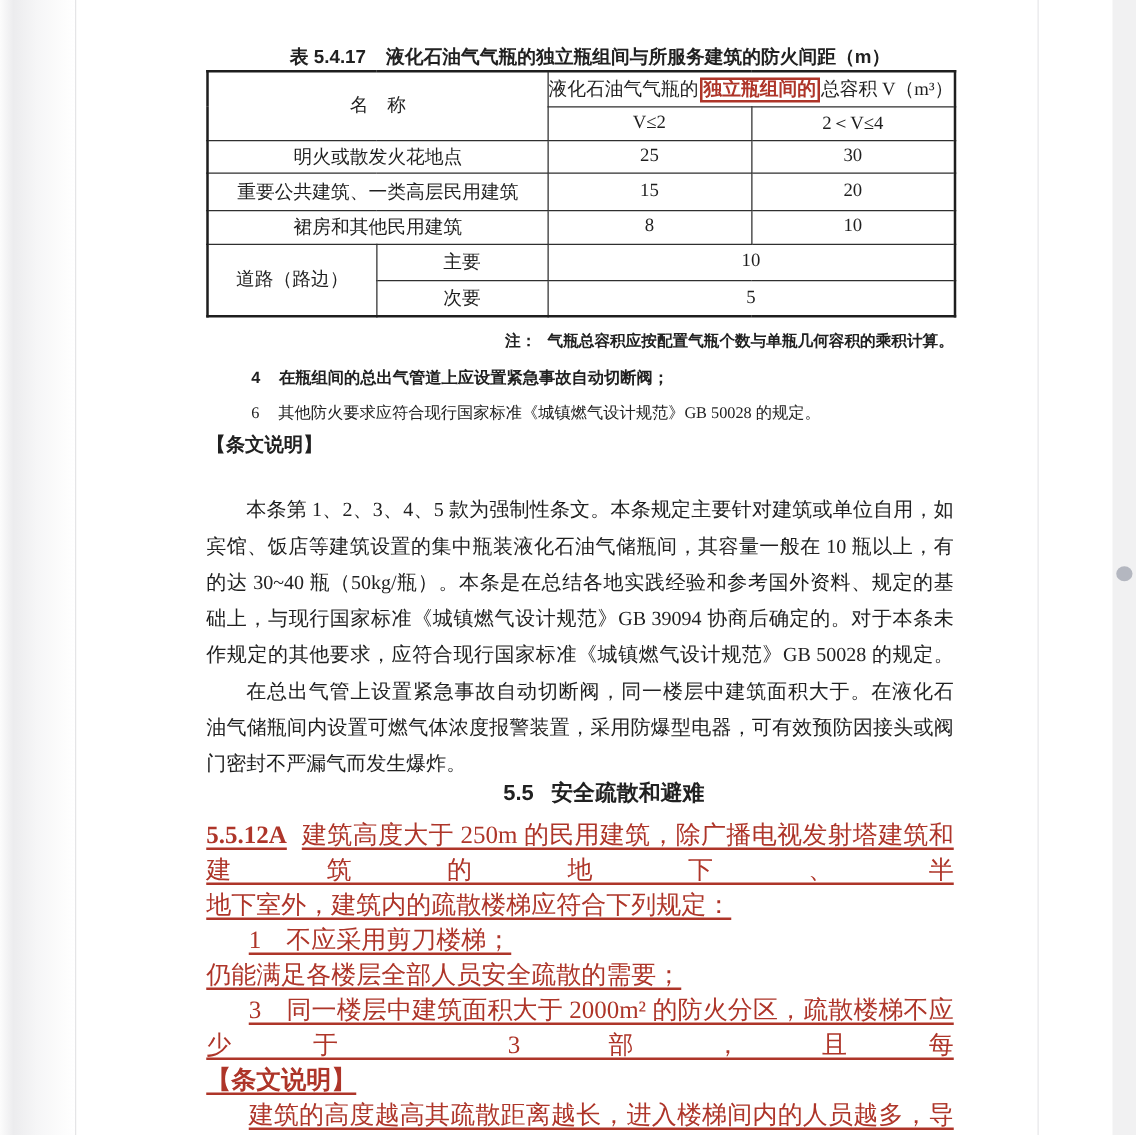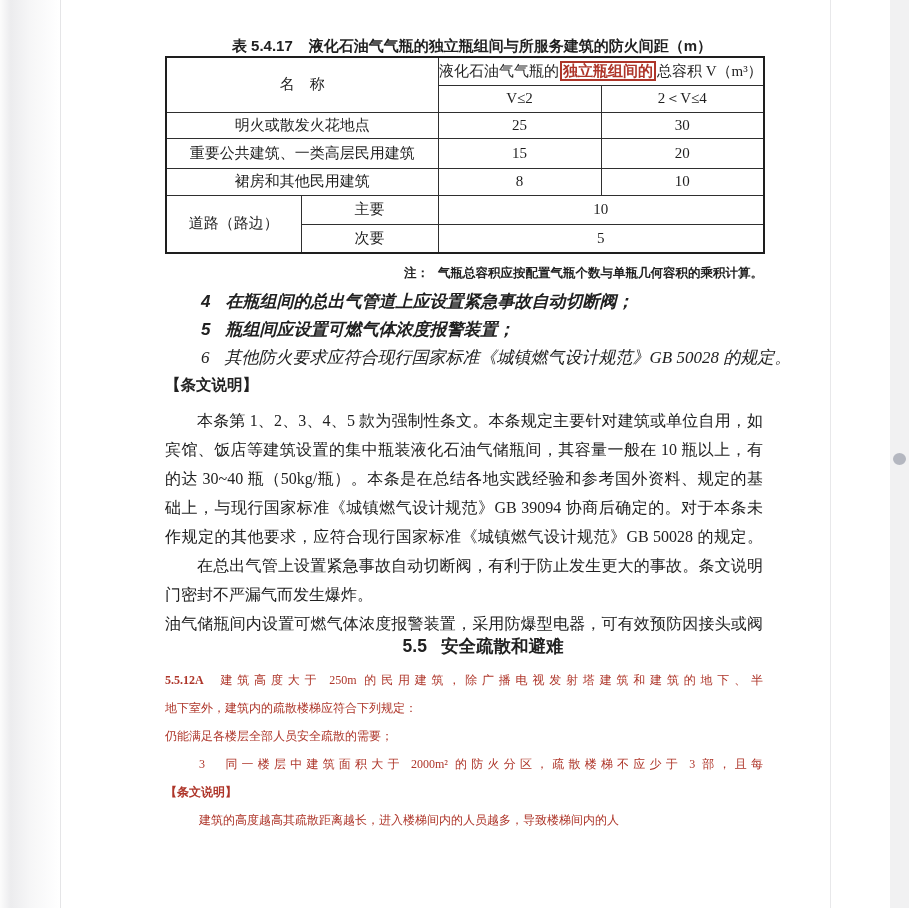--- a/index.html
+++ b/index.html
@@ -44,47 +44,47 @@
   .hdrcell{font-size:15px;}
 
   .note{
     margin-top:11px;height:16px;line-height:16px;
     font-family:"Liberation Sans",sans-serif;font-weight:bold;font-size:12.5px;
     white-space:nowrap;
     text-align:right;
   }
   .note .np{margin-right:9px;}
 
-  .clause{margin-top:12px;height:17px;line-height:17px;font-size:17px;padding-left:36px;white-space:nowrap;font-style:italic;}
+  .clause{margin-top:12px;height:17px;line-height:17px;font-size:13px;padding-left:36px;white-space:nowrap;}
   .clause .num{margin-right:15px;}
   .clause.bold{font-family:"Liberation Sans",sans-serif;font-weight:bold;}
   .clause.c5{margin-top:11px;}
   .clause.c6{margin-top:11px;}
 
   .expl-hdr{
     margin-top:10px;height:18px;line-height:18px;
     font-family:"Liberation Sans",sans-serif;font-weight:bold;font-size:15.5px;
   }
 
   .para .ln{line-height:29px;font-size:16px;text-align:justify;text-align-last:justify;}
   .para .ln.last{text-align-last:left;}
   .para .ln.ind{text-indent:32px;}
-  .p1{margin-top:12px;}
+  .p1{margin-top:28px;}
 
   .sec-head{
     margin-top:-6px;height:28px;line-height:28px;text-align:center;
     font-family:"Liberation Sans",sans-serif;font-weight:bold;font-size:17.5px;
     transform:translateX(19px);white-space:nowrap;
   }
   .sec-head .sec-num{margin-right:14px;}
 
   .red-sec{margin-top:6px;color:#ae3529;}
   .rln{
-    line-height:28px;font-size:12px;
-    text-underline-offset:4px;text-decoration-thickness:1.5px;
+    line-height:28px;font-size:20px;
+    text-decoration:underline;text-underline-offset:4px;text-decoration-thickness:1.5px;
     text-align:justify;text-align-last:justify;
   }
   .rln.last{text-align-last:left;}
   .rln.ind{text-indent:34px;}
   .r-label{font-weight:bold;margin-right:12px;}
   .r-expl{font-family:"Liberation Sans",sans-serif;font-weight:bold;}
 </style>
 </head>
 <body>
 
@@ -145,51 +145,49 @@
     </tbody>
       </table>
 
     <div class="note">
       <span class="np">注：</span><span>气瓶总容积应按配置气瓶个数与单瓶几何容积的乘积计算。</span>
     </div>
 
     <div class="clause bold c4">
       <span class="num">4</span><span>在瓶组间的总出气管道上应设置紧急事故自动切断阀；</span>
     </div>
-    <div class="clause bold c5">
-      <span class="num">5</span><span>瓶组间应设置可燃气体浓度报警装置；</span>
-    </div>
     <div class="clause c6">
       <span class="num">6</span><span>其他防火要求应符合现行国家标准《城镇燃气设计规范》GB 50028 的规定。</span>
     </div>
 
     <div class="expl-hdr">【条文说明】</div>
 
     <div class="para p1">
       <div class="ln ind">本条第 1、2、3、4、5 款为强制性条文。本条规定主要针对建筑或单位自用，如</div>
       <div class="ln">宾馆、饭店等建筑设置的集中瓶装液化石油气储瓶间，其容量一般在 10 瓶以上，有</div>
       <div class="ln">的达 30~40 瓶（50kg/瓶）。本条是在总结各地实践经验和参考国外资料、规定的基</div>
       <div class="ln">础上，与现行国家标准《城镇燃气设计规范》GB 39094 协商后确定的。对于本条未</div>
       <div class="ln">作规定的其他要求，应符合现行国家标准《城镇燃气设计规范》GB 50028 的规定。</div>
     </div>
     <div class="para">
-      <div class="ln ind">在总出气管上设置紧急事故自动切断阀，有利于防止发生更大的事故。条文说明</div>
+      <div class="ln ind">在总出气管上设置紧急事故自动切断阀，同一楼层中建筑面积大于。在液化石</div>
+      <div class="ln">油气储瓶间内设置可燃气体浓度报警装置，采用防爆型电器，可有效预防因接头或阀</div>
       <div class="ln last">门密封不严漏气而发生爆炸。</div>
-      <div class="ln">油气储瓶间内设置可燃气体浓度报警装置，采用防爆型电器，可有效预防因接头或阀</div>
     </div>
 
     <div class="sec-head">
       <span class="sec-num">5.5</span><span>安全疏散和避难</span>
     </div>
 
     <div class="red-sec">
       <div class="rln">
         <span class="r-label">5.5.12A</span><span>建筑高度大于 250m 的民用建筑，除广播电视发射塔建筑和建筑的地下、半</span>
       </div>
       <div class="rln last">地下室外，建筑内的疏散楼梯应符合下列规定：</div>
+      <div class="rln last ind">1　不应采用剪刀楼梯；</div>
       <div class="rln last">仍能满足各楼层全部人员安全疏散的需要；</div>
       <div class="rln ind">3　同一楼层中建筑面积大于 2000m² 的防火分区，疏散楼梯不应少于 3 部，且每</div>
       <div class="rln last r-expl">【条文说明】</div>
       <div class="rln last ind">建筑的高度越高其疏散距离越长，进入楼梯间内的人员越多，导致楼梯间内的人</div>
     </div>
 
   </div>
 </div>
 
 </body></html>

